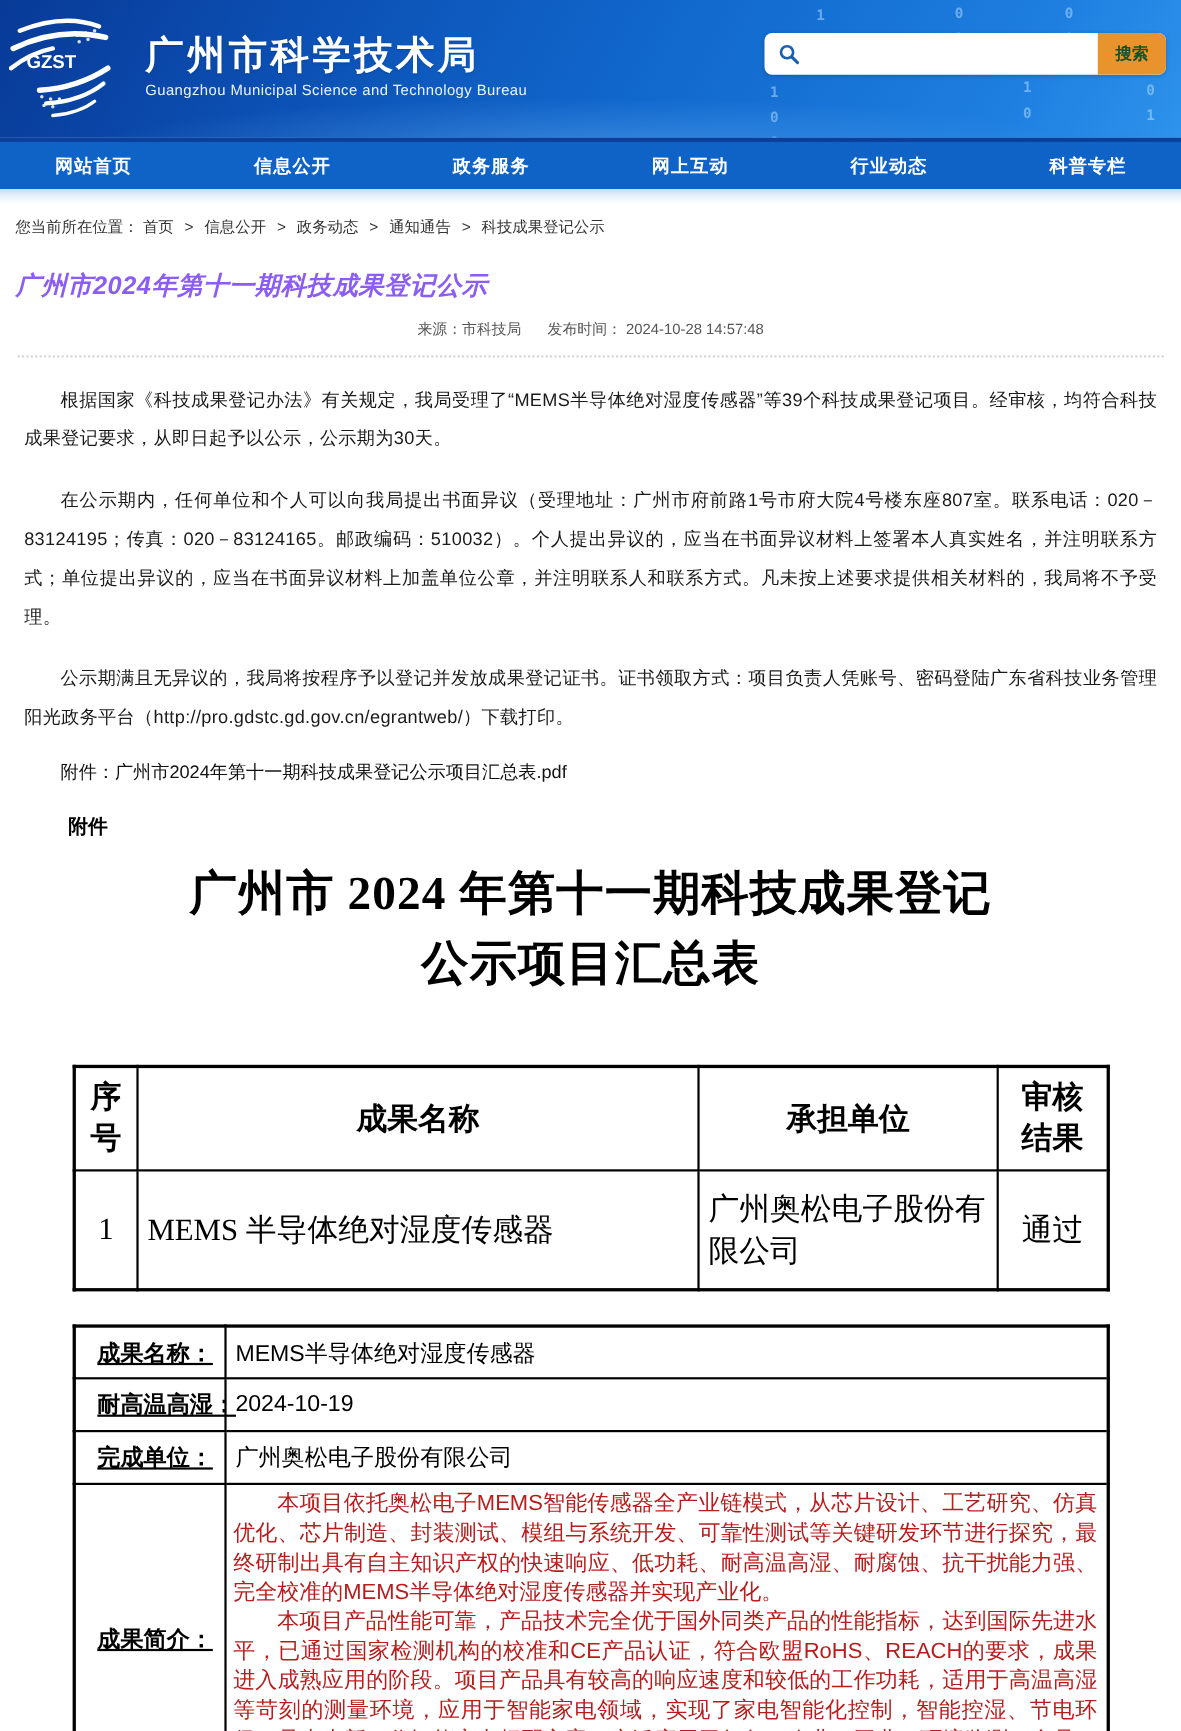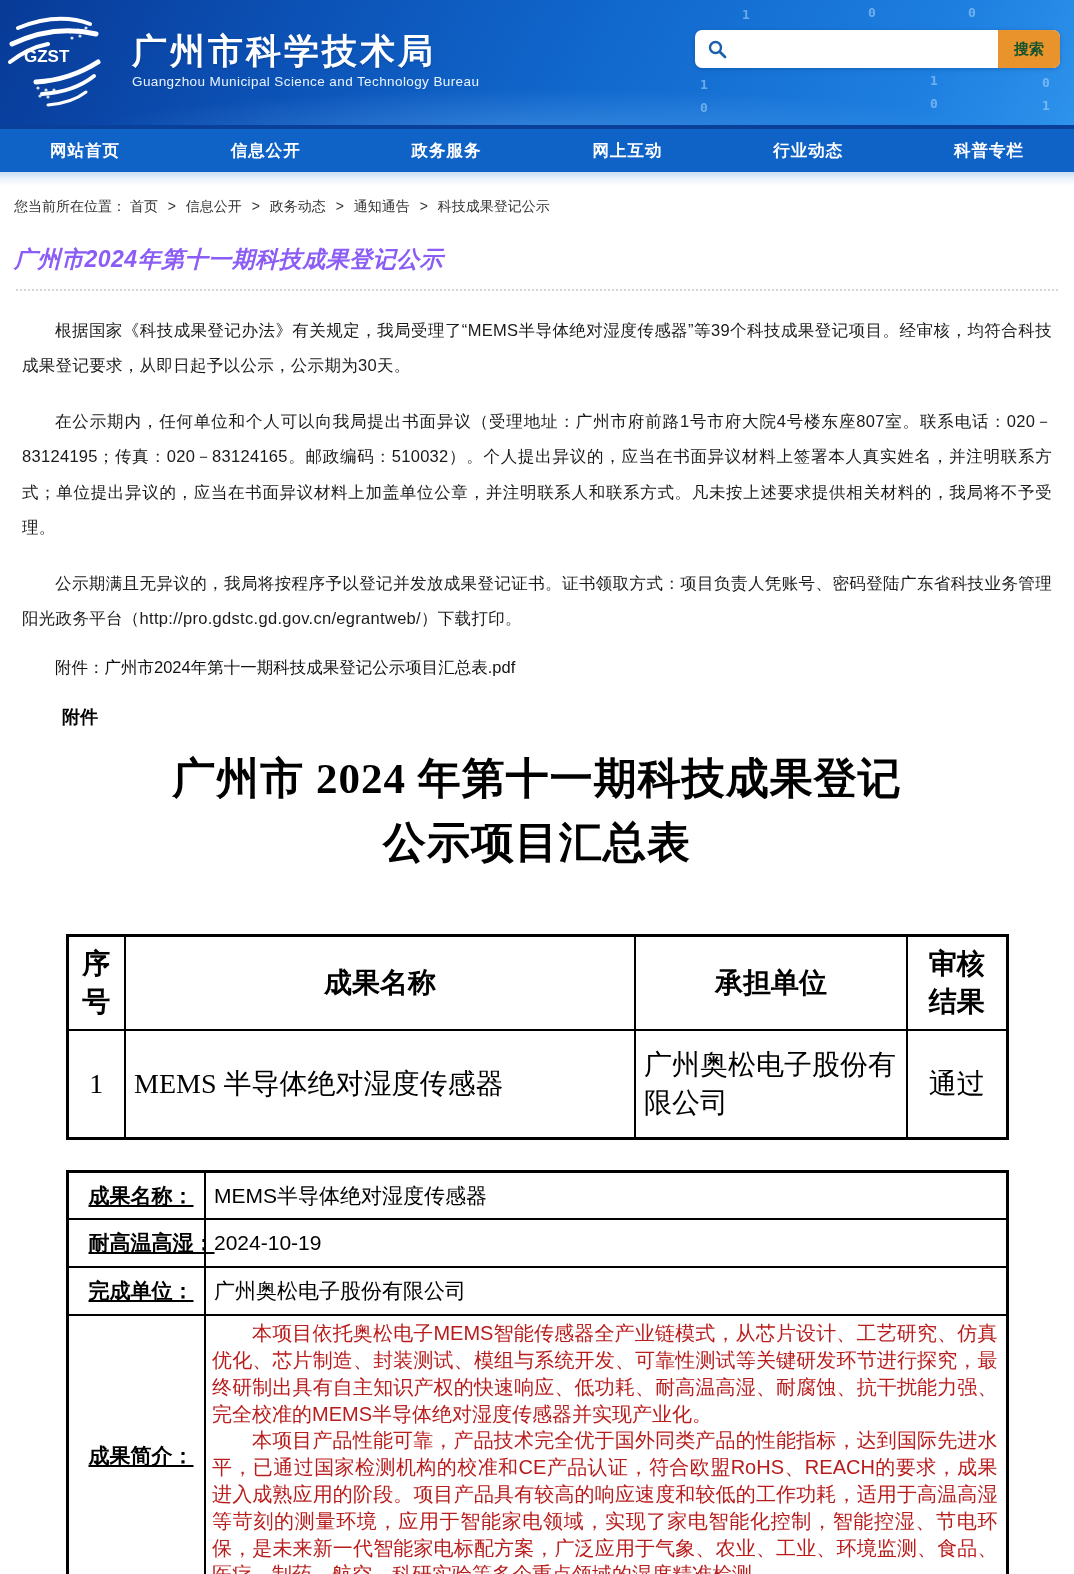--- a/index.html
+++ b/index.html
@@ -199,20 +199,24 @@
   <span class="sep">&gt;</span>
   <a>政务动态</a>
   <span class="sep">&gt;</span>
   <a>通知通告</a>
   <span class="sep">&gt;</span>
   <a>科技成果登记公示</a>
 </div>
 
 <main class="article">
   <h1 class="article-title">广州市2024年第十一期科技成果登记公示</h1>
+  <div class="article-meta">
+    <span class="meta-item">来源：市科技局</span>
+    <span class="meta-item">发布时间： 2024-10-28 14:57:48</span>
+  </div>
   <div class="dotted-sep"></div>
 
   <div class="article-body">
     <p>根据国家《科技成果登记办法》有关规定，我局受理了“MEMS半导体绝对湿度传感器”等39个科技成果登记项目。经审核，均符合科技成果登记要求，从即日起予以公示，公示期为30天。</p>
     <p>在公示期内，任何单位和个人可以向我局提出书面异议（受理地址：广州市府前路1号市府大院4号楼东座807室。联系电话：020－83124195；传真：020－83124165。邮政编码：510032）。个人提出异议的，应当在书面异议材料上签署本人真实姓名，并注明联系方式；单位提出异议的，应当在书面异议材料上加盖单位公章，并注明联系人和联系方式。凡未按上述要求提供相关材料的，我局将不予受理。</p>
     <p>公示期满且无异议的，我局将按程序予以登记并发放成果登记证书。证书领取方式：项目负责人凭账号、密码登陆广东省科技业务管理阳光政务平台（http://pro.gdstc.gd.gov.cn/egrantweb/）下载打印。</p>
     <a class="attachment-line">附件：广州市2024年第十一期科技成果登记公示项目汇总表.pdf</a>
   </div>
 
   <section>

